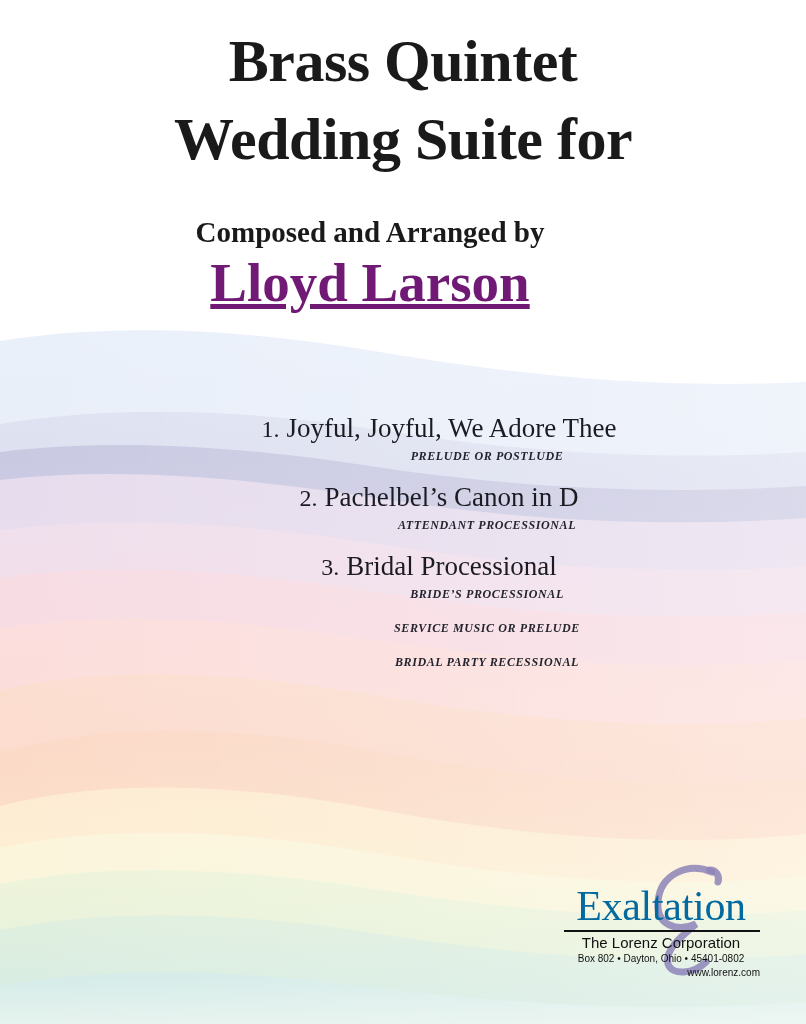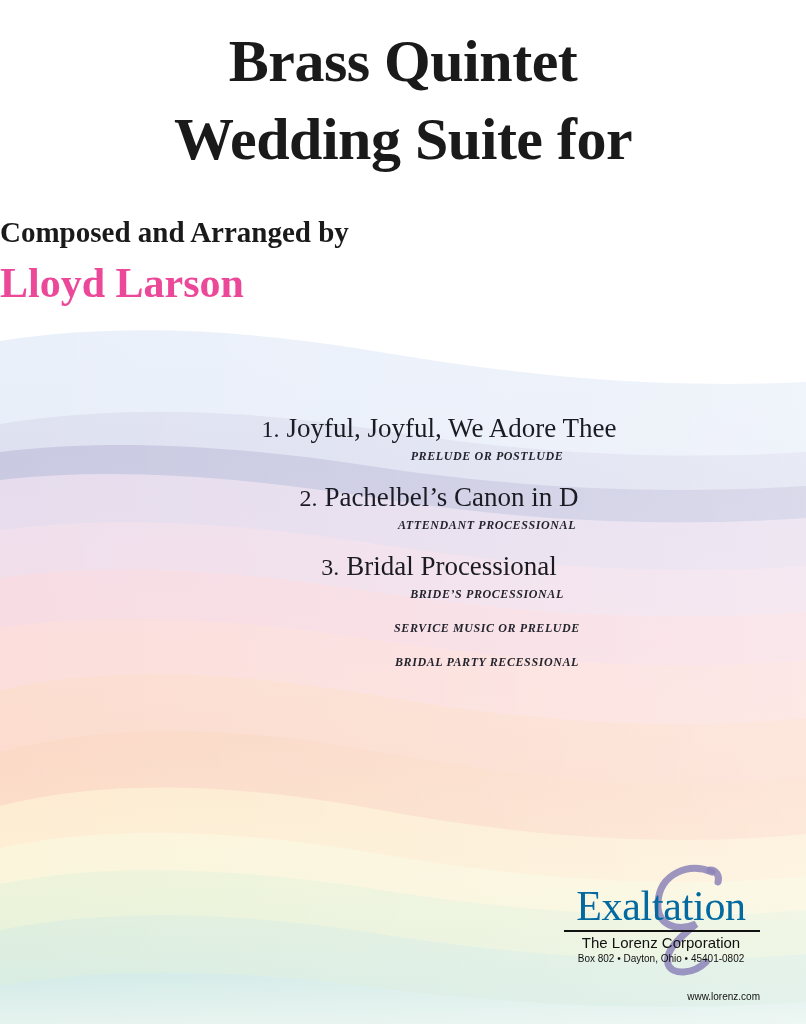--- a/index.html
+++ b/index.html
@@ -47,35 +47,38 @@
     letter-spacing: -0.5px;
     color: #1a1a1a;
     white-space: nowrap;
   }
 
   .credit-block {
     position: absolute;
     top: 212px;
     left: 0;
     width: 652px;
+    text-align: center;
+    padding-left: 44px;
   }
   .credit-by {
     font-family: "Liberation Serif", serif;
     font-weight: bold;
     font-size: 29px;
     line-height: 40px;
     color: #1a1a1a;
   }
   .credit-name {
     font-family: "Liberation Serif", serif;
     font-weight: bold;
-    font-size: 42px;
+    font-size: 55px;
     line-height: 54px;
-    color: #ec4899;
+    color: #701a75;
     margin-top: 4px;
+    text-decoration: underline;
   }
 
   
   .track-list {
     position: absolute;
     top: 412px;
     left: 0;
     width: 806px;
     padding-left: 36px;
   }
@@ -181,21 +184,20 @@
     position: absolute;
     left: 0;
     top: 104px;
     width: 202px;
     text-align: right;
     font-family: "Liberation Sans", sans-serif;
     font-size: 10px;
     line-height: 13px;
     color: #111111;
     z-index: 2;
-    margin-top: 24px;
   }
 </style>
 </head>
 <body>
 
 <div class="page">
 
   <svg class="bg-waves" viewBox="0 0 806 1024" preserveAspectRatio="none" xmlns="http://www.w3.org/2000/svg">
     <defs>
       <linearGradient id="gA" x1="0" y1="0" x2="0" y2="1">

